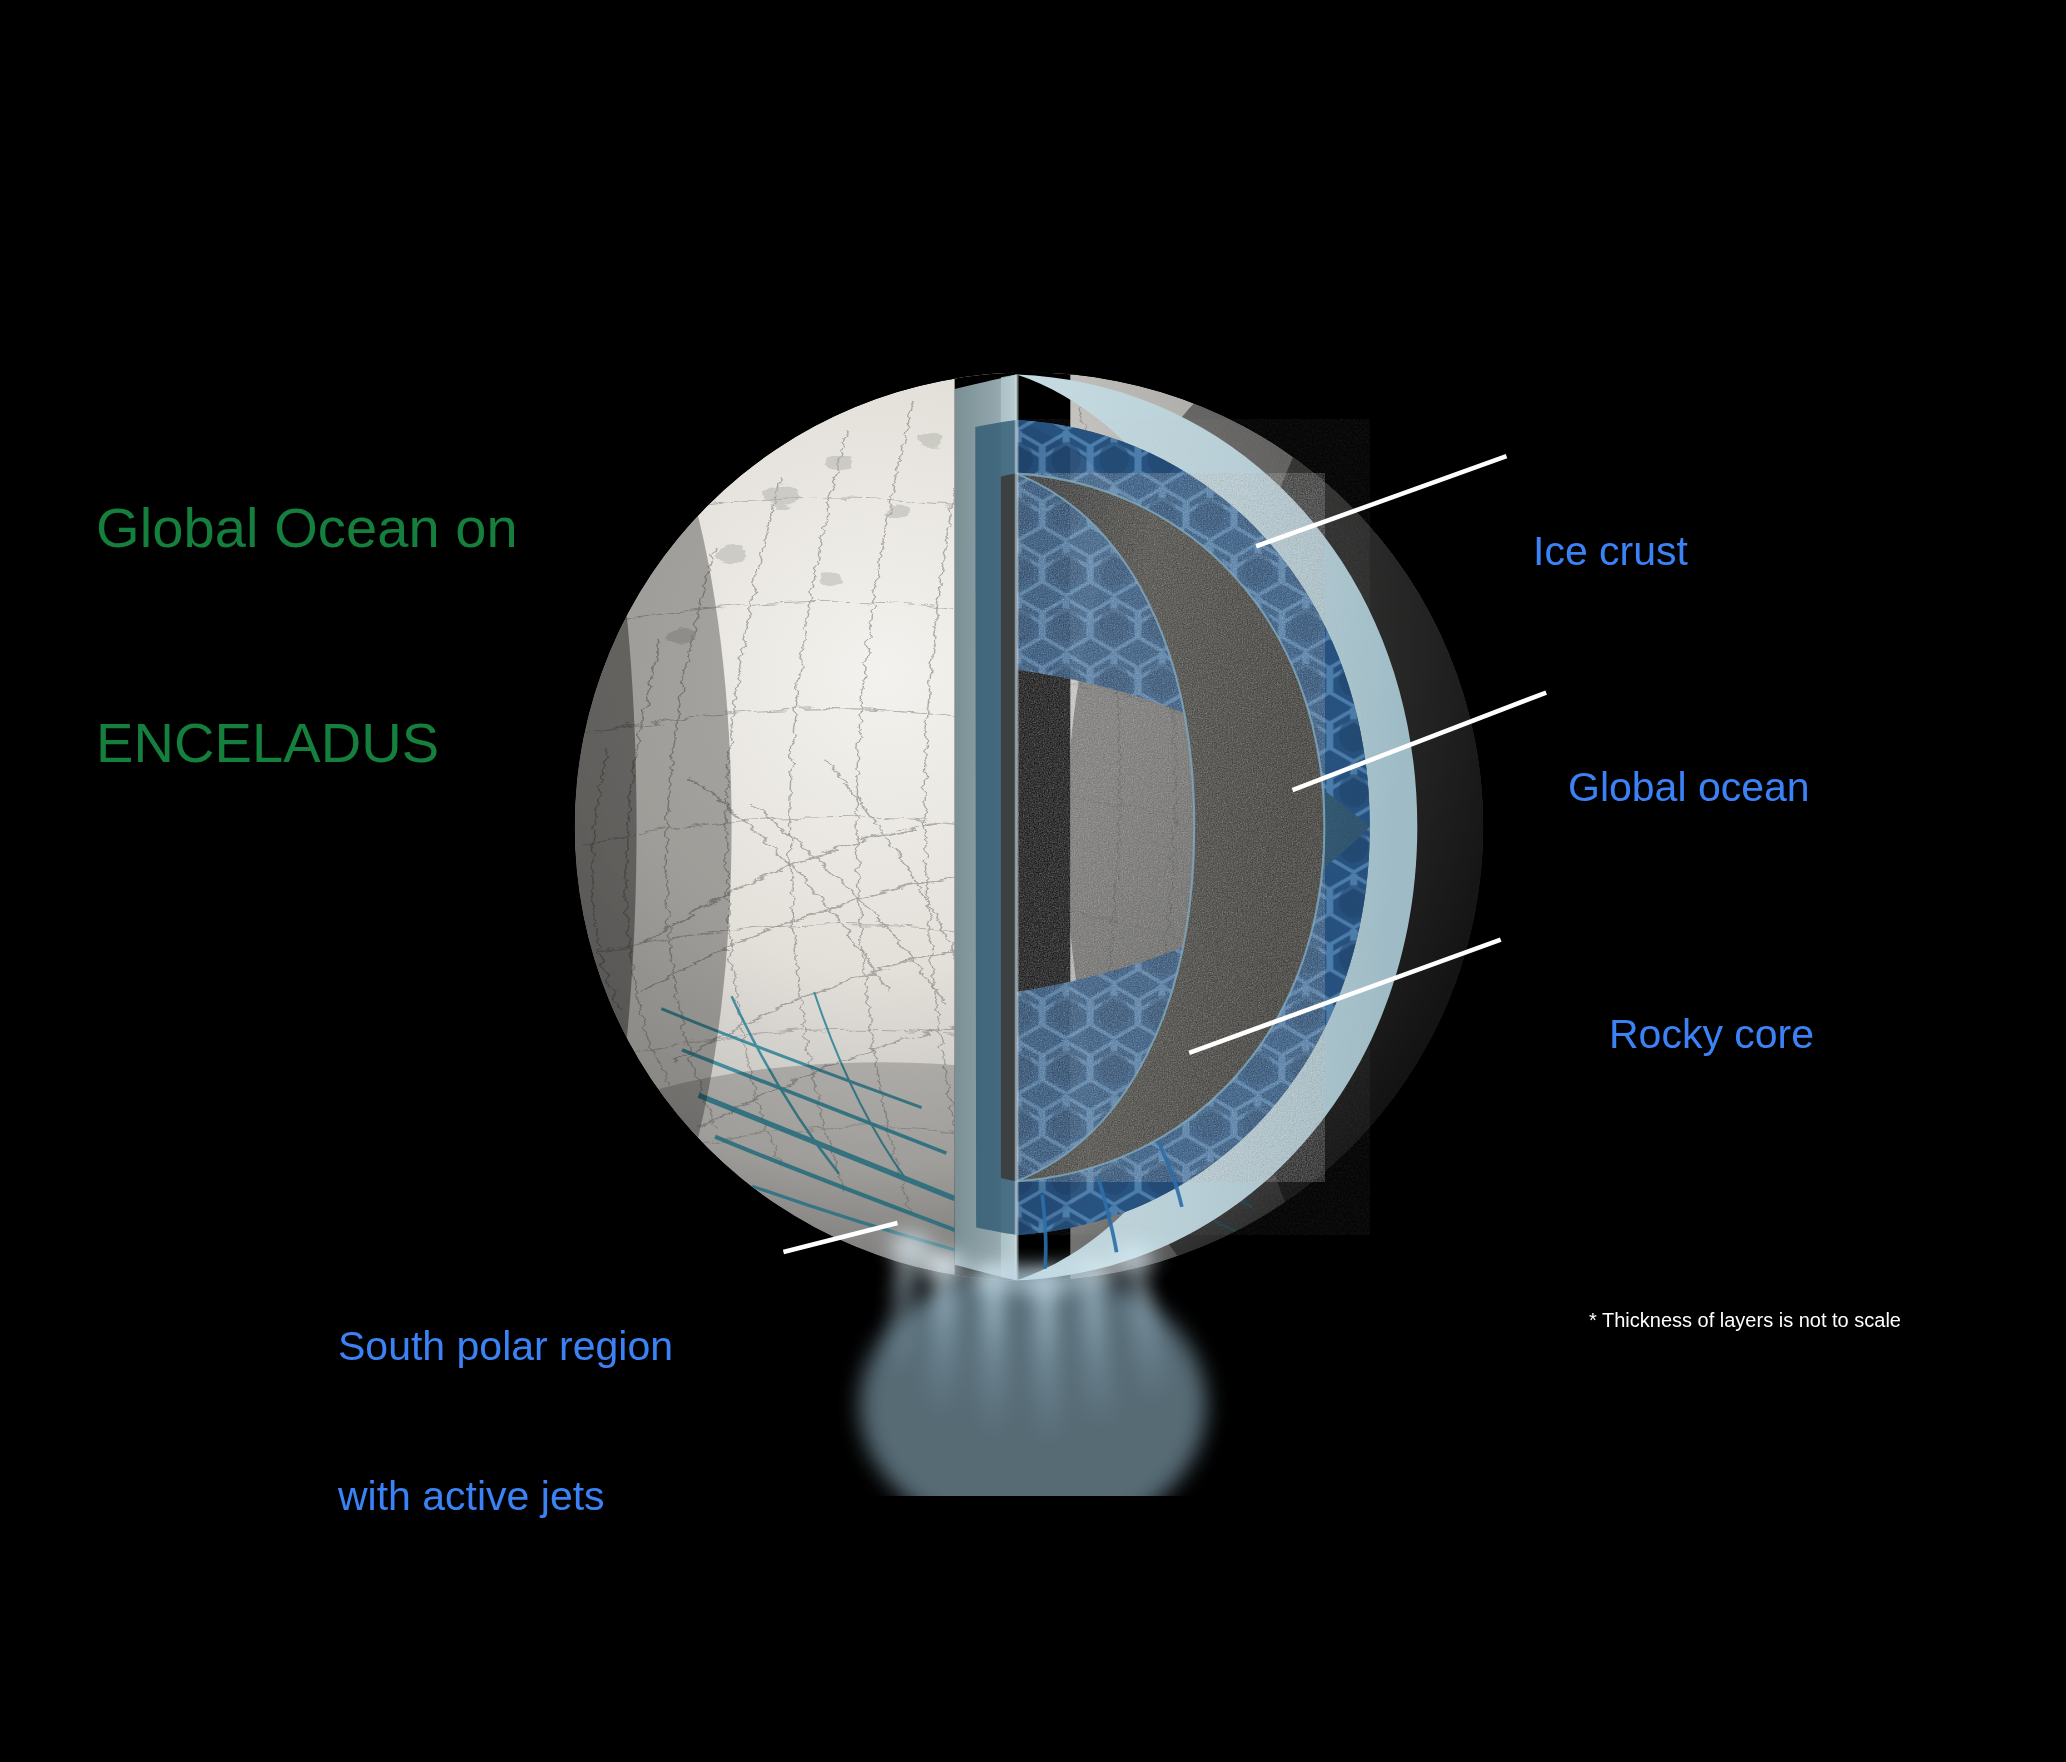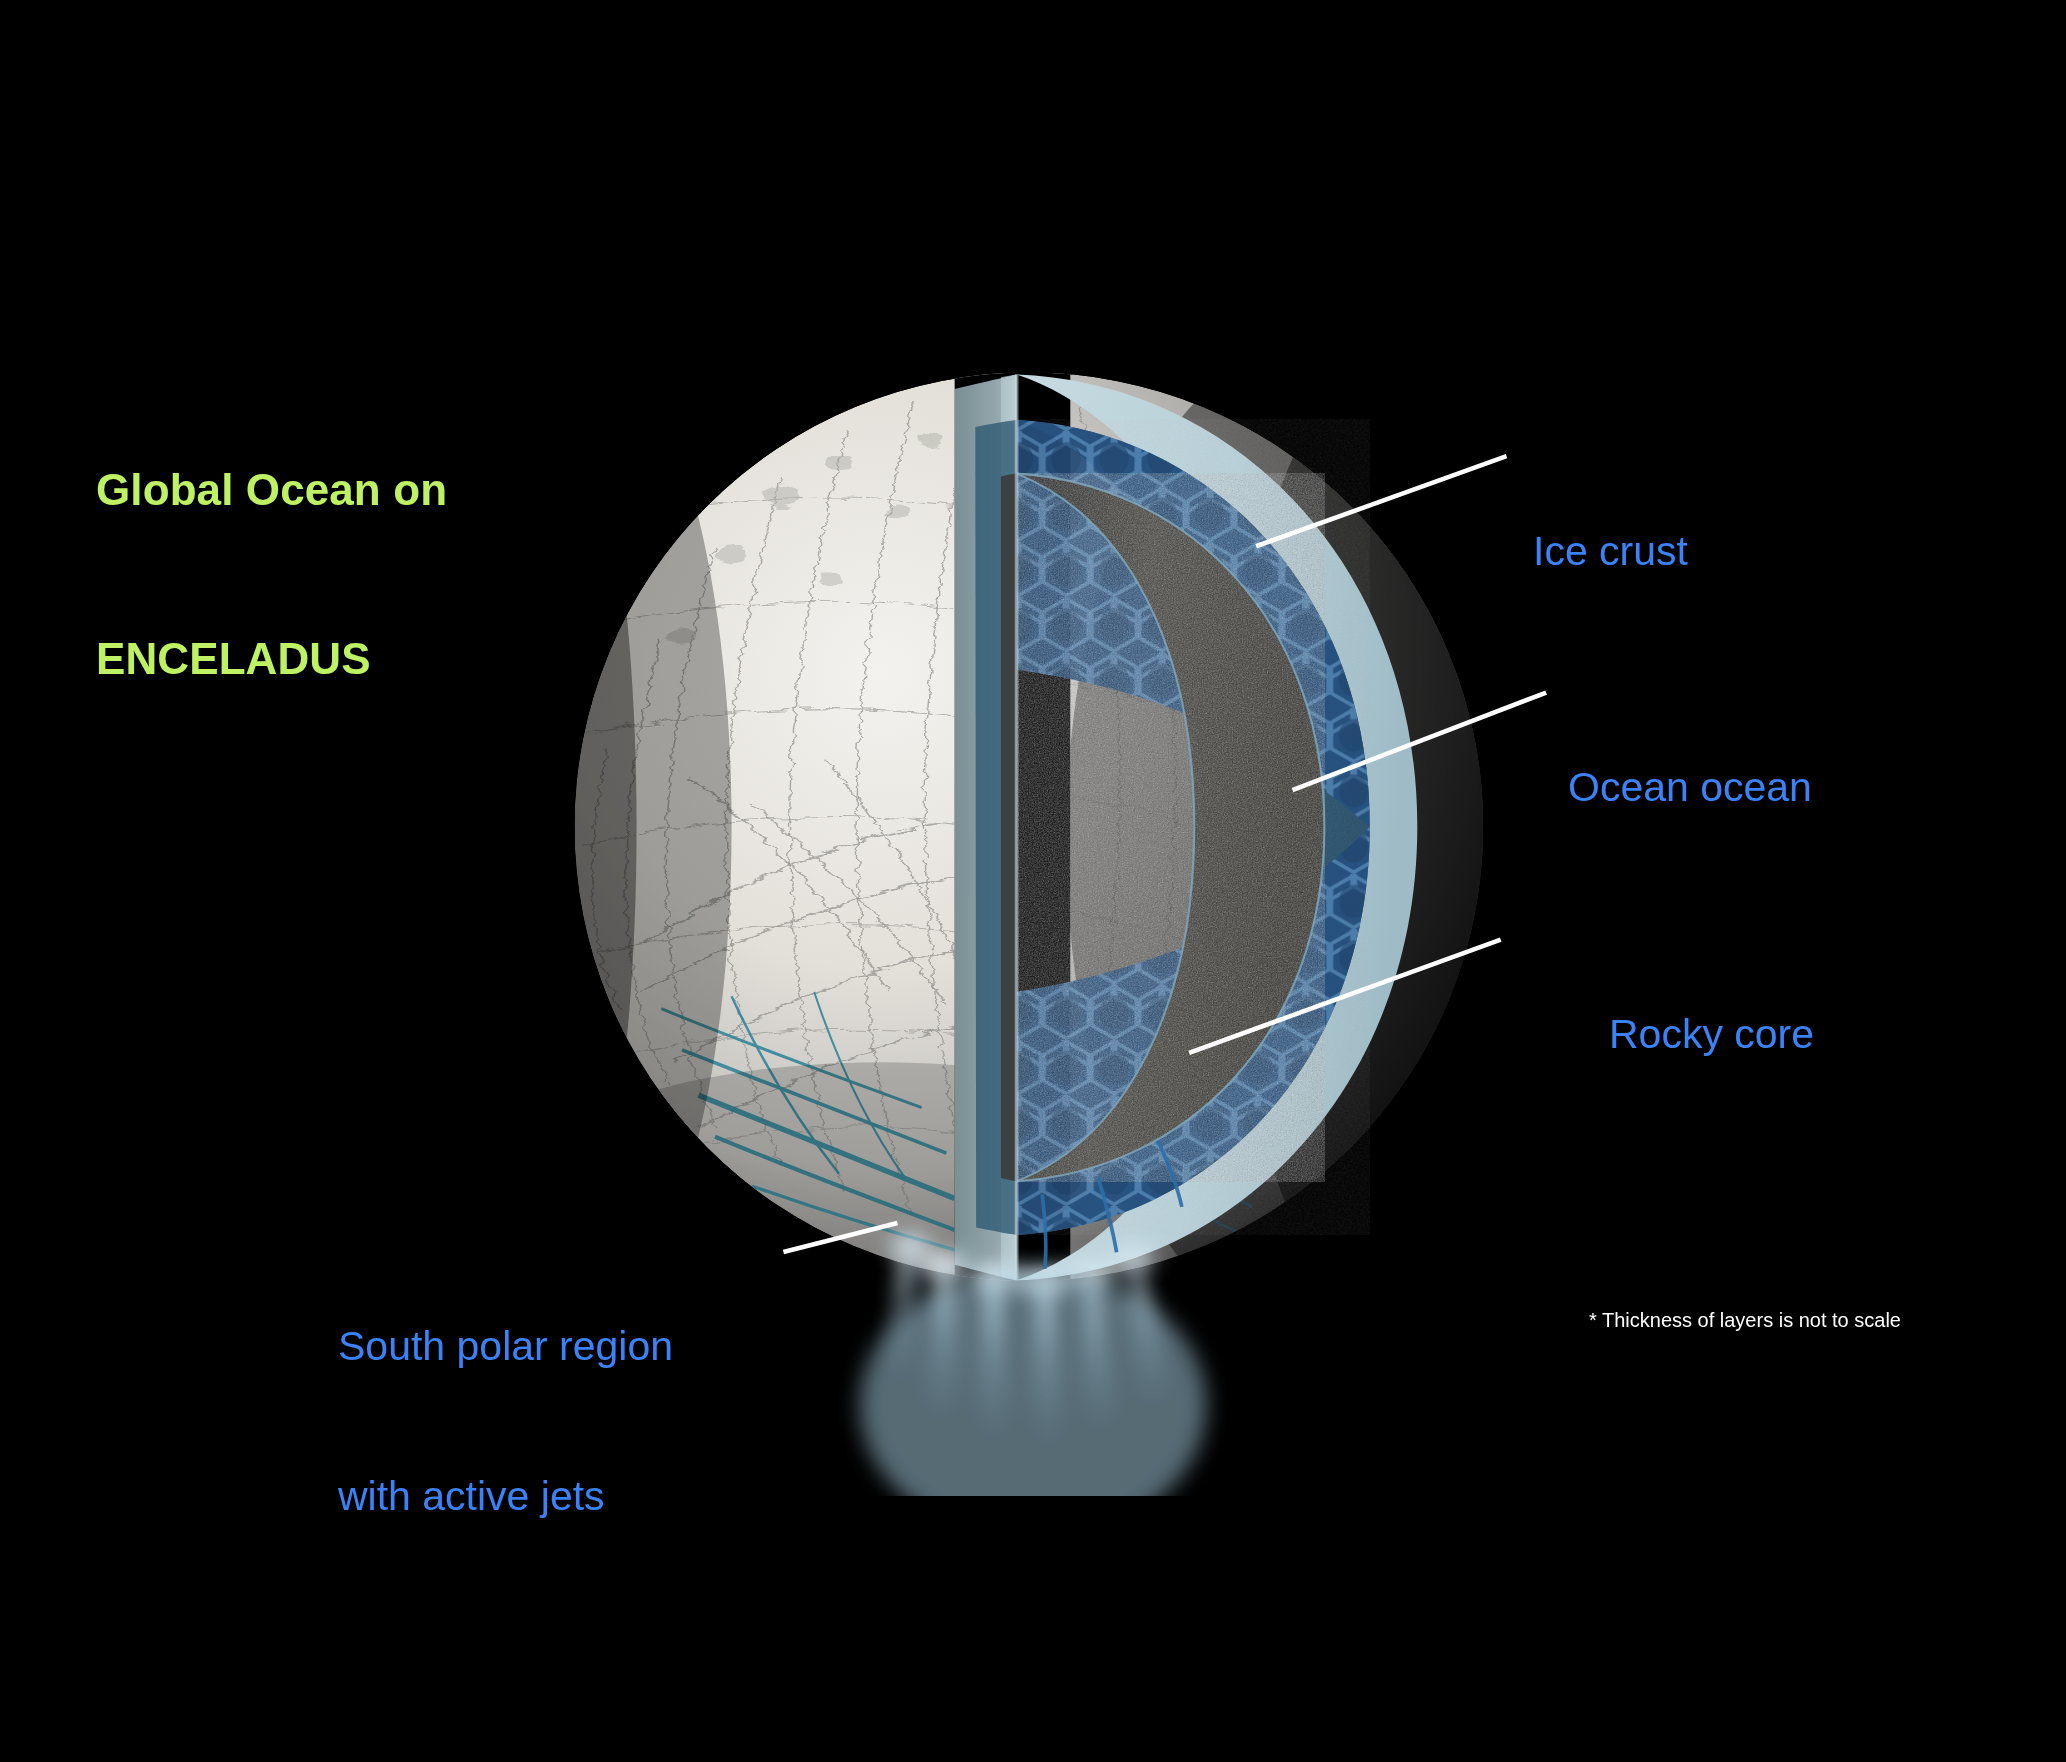--- a/index.html
+++ b/index.html
@@ -10,23 +10,23 @@
     font-family:"Liberation Sans", sans-serif;
     color:#ffffff;
     overflow:hidden;
     position:relative;
   }
   .stage{ position:absolute; inset:0; background:#000000; }
 
   
   .title{
     position:absolute; left:96px; top:349px;
-    font-size:44px; line-height:1.28;
-    font-weight:700; letter-spacing:0.1px;
-    color:#bef264; white-space:pre;
+    font-size:56px; line-height:1.28;
+    font-weight:400; letter-spacing:0.1px;
+    color:#15803d; white-space:pre;
   }
   .title span{ display:block; }
 
   .callout{
     position:absolute;
     font-size:41px; line-height:1.22;
     font-weight:400; color:#3b82f6; white-space:pre;
   }
   .callout span{ display:block; }
   .cal-ice   { left:1533px; top:426px; }
@@ -362,21 +362,21 @@
   <div class="title">
     <span>Global Ocean on</span>
     <span>ENCELADUS</span>
   </div>
 
   <div class="callout cal-ice">
     <span>Ice crust</span>
   </div>
 
   <div class="callout cal-ocean">
-    <span>Ocean ocean</span>
+    <span>Global ocean</span>
   </div>
 
   <div class="callout cal-core">
     <span>Rocky core</span>
   </div>
 
   <div class="callout cal-south">
     <span>South polar region</span>
     <span>with active jets</span>
   </div>

